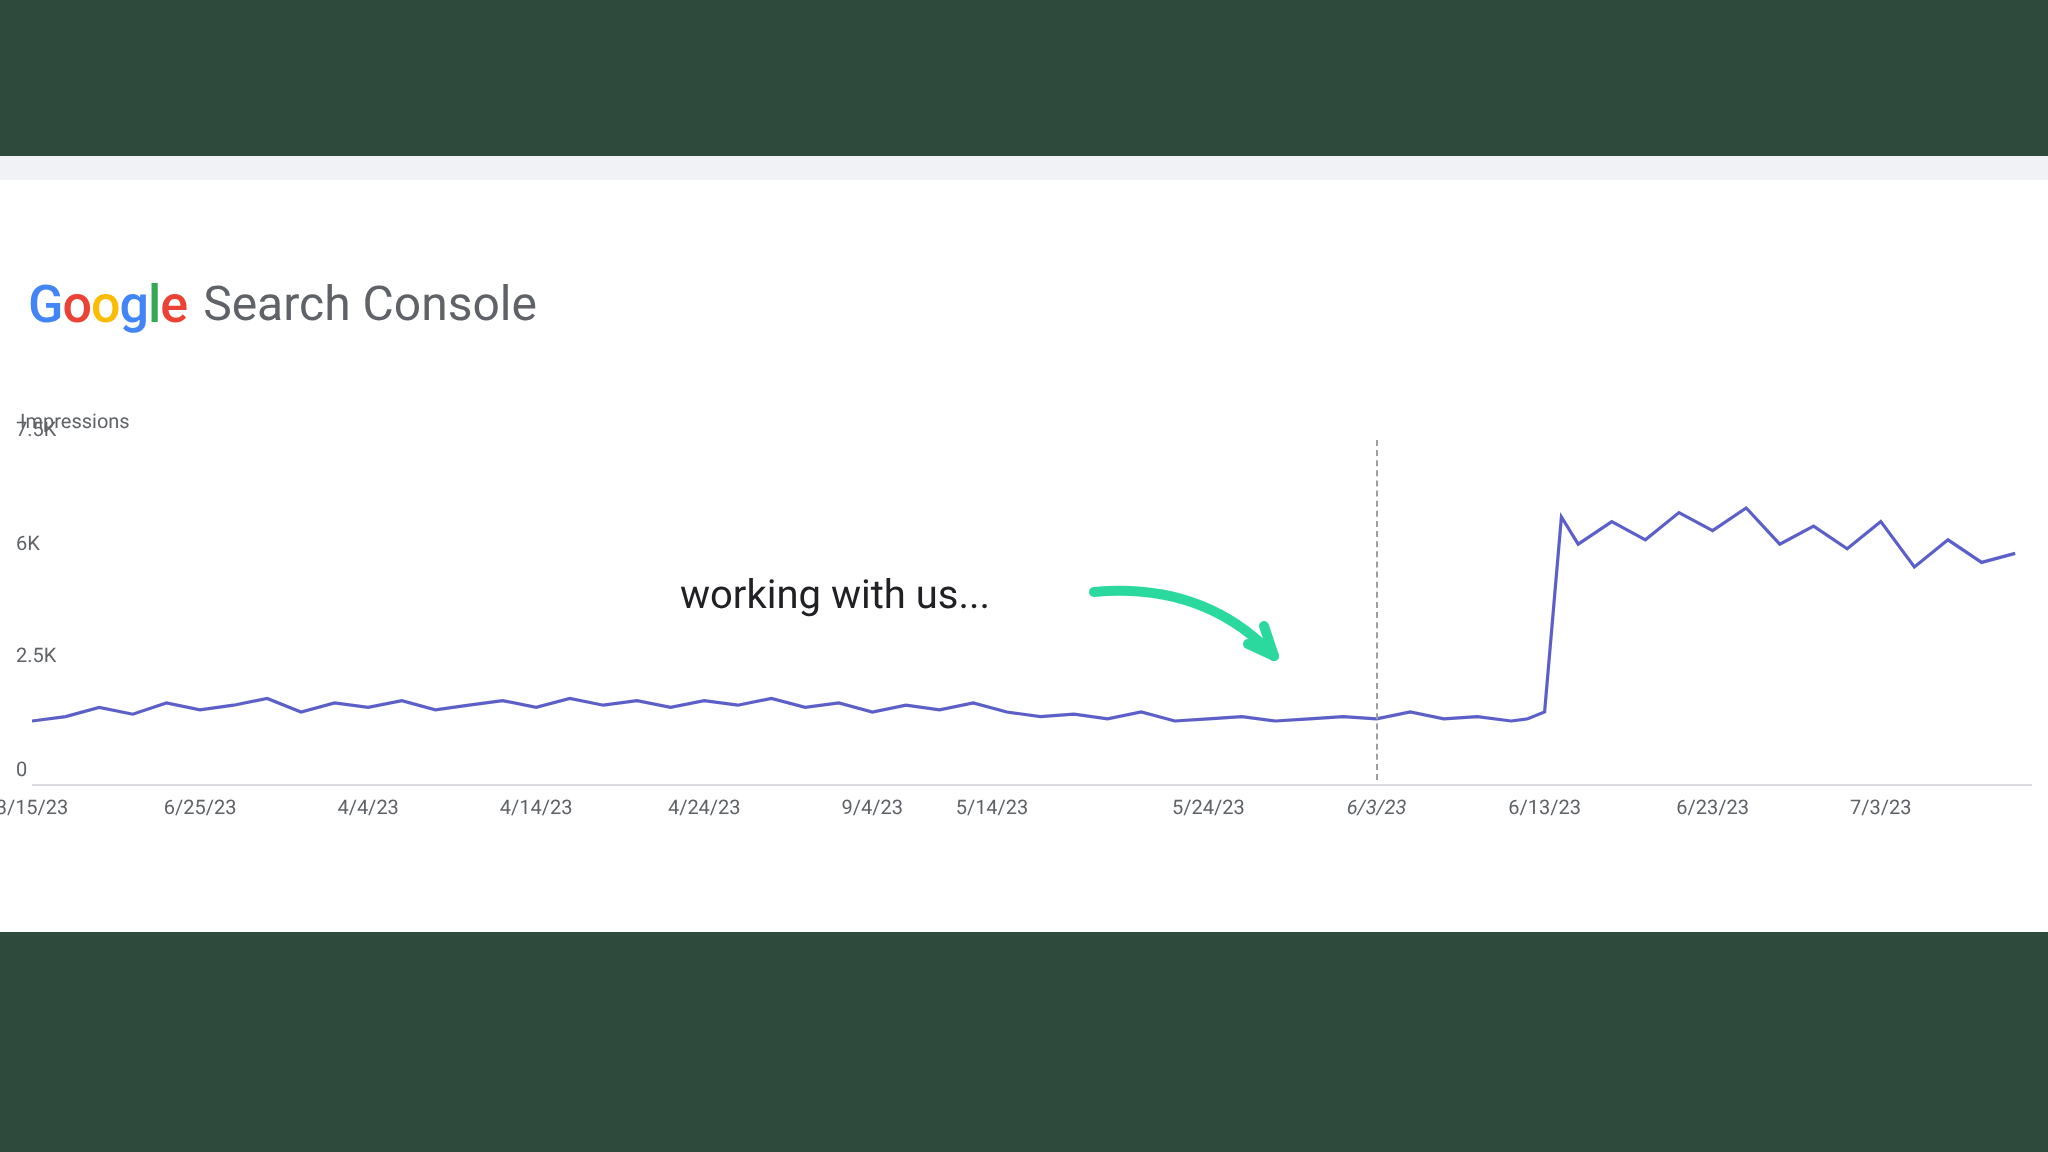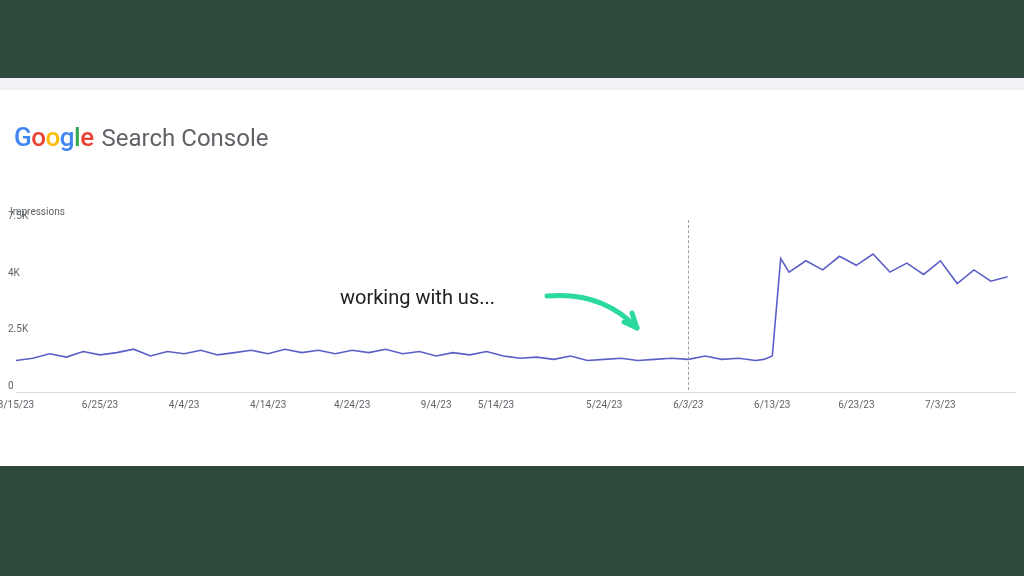--- a/index.html
+++ b/index.html
@@ -18,22 +18,22 @@
       padding-top: 12px;
     }
     .page {
       background: #fff;
       width: 100%;
       height: 376px;
       position: relative;
     }
     .header {
       display: flex;
-      align-items: flex-end;
-      padding: 32px 0 0 14px;
+      align-items: flex-start;
+      padding: 48px 0 0 14px;
     }
     .google-logo {
       font-size: 26px;
       font-weight: 500;
       letter-spacing: -0.5px;
     }
     .g1 { color: #4285F4; }
     .g2 { color: #EA4335; }
     .g3 { color: #FBBC05; }
     .g4 { color: #4285F4; }
@@ -127,21 +127,21 @@
     <div class="header">
       <span class="google-logo"><span class="g1">G</span><span class="g2">o</span><span class="g3">o</span><span class="g4">g</span><span class="g5">l</span><span class="g6">e</span></span>
       <span class="product-name">Search Console</span>
     </div>
 
     <div class="chart-wrap">
       <div class="metric-label">Impressions</div>
 
       <div class="y-labels" id="y-labels">
           <div class="y-label" style="top: -6px;">7.5K</div>
-          <div class="y-label" style="top: 50.6667px;">4K</div>
+          <div class="y-label" style="top: 50.6667px;">6K</div>
           <div class="y-label" style="top: 107.333px;">2.5K</div>
           <div class="y-label" style="top: 164px;">0</div>
         </div>
 
       <svg class="plot" id="plot" viewBox="0 0 1000 170" preserveAspectRatio="none">
           <path d="M0.0 140.5 L16.8 138.3 L33.6 133.7 L50.4 137.1 L67.2 131.5 L84.0 134.9 L100.8 132.6 L117.6 129.2 L134.5 136.0 L151.3 131.5 L168.1 133.7 L184.9 130.3 L201.7 134.9 L218.5 132.6 L235.3 130.3 L252.1 133.7 L268.9 129.2 L285.7 132.6 L302.5 130.3 L319.3 133.7 L336.1 130.3 L352.9 132.6 L369.7 129.2 L386.6 133.7 L403.4 131.5 L420.2 136.0 L437.0 132.6 L453.8 134.9 L470.6 131.5 L487.4 136.0 L504.2 138.3 L521.0 137.1 L537.8 139.4 L554.6 136.0 L571.4 140.5 L588.2 139.4 L605.0 138.3 L621.8 140.5 L638.7 139.4 L655.5 138.3 L672.3 139.4 L689.1 136.0 L705.9 139.4 L722.7 138.3 L739.5 140.5 L747.9 139.4 L756.3 136.0 L764.7 38.5 L773.1 52.1 L789.9 40.8 L806.7 49.9 L823.5 36.3 L840.3 45.3 L857.1 34.0 L873.9 52.1 L890.8 43.1 L907.6 54.4 L924.4 40.8 L941.2 63.5 L958.0 49.9 L974.8 61.2 L991.6 56.7 " stroke="#5b5fc7" stroke-width="1.6" fill="none"></path>
         </svg>
 
       <div class="vline" id="vline" style="left: 688.269px;"></div>
 

